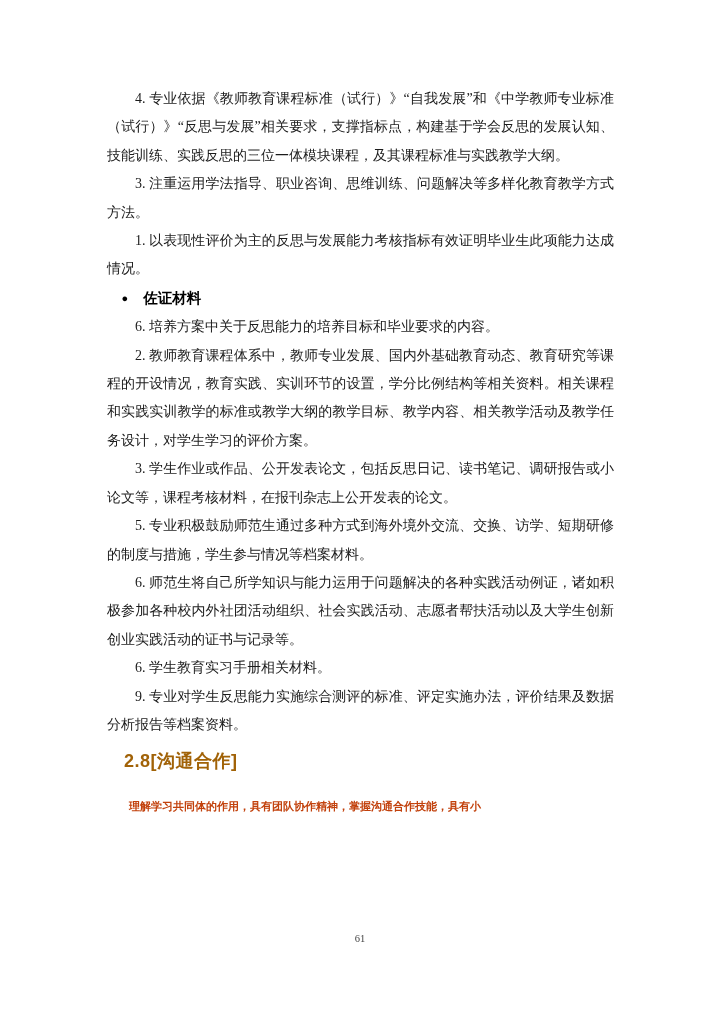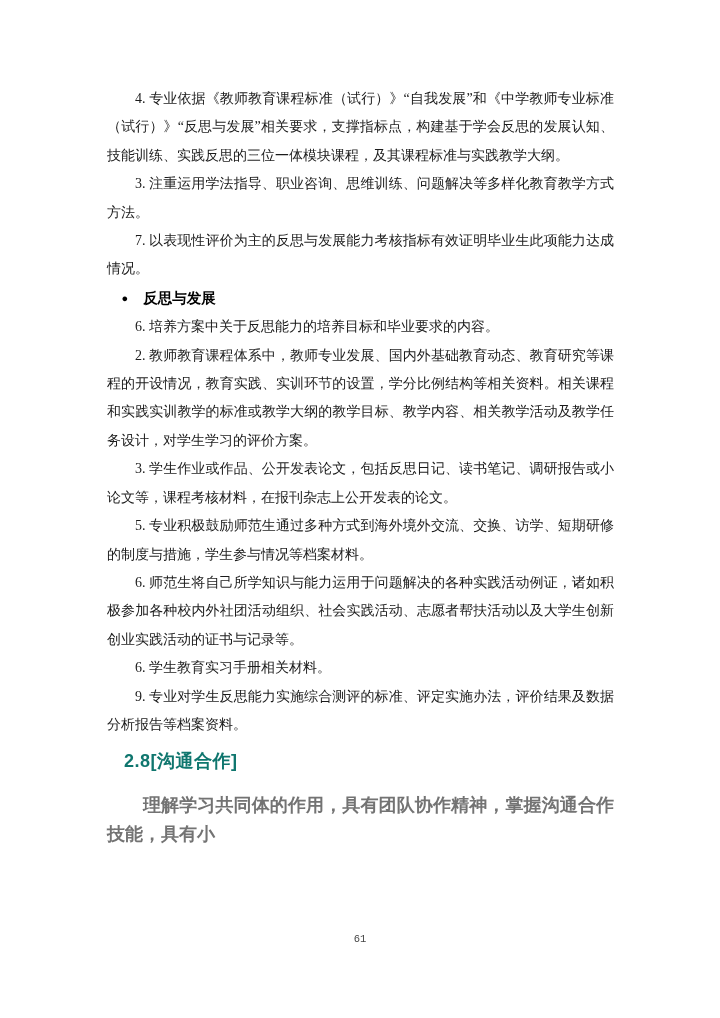--- a/index.html
+++ b/index.html
@@ -38,54 +38,54 @@
     position: relative;
     top: -1px;
   }
   .section-heading {
     margin: 6px 0 0;
     padding-left: 17px;
     font-family: "Liberation Sans", "DejaVu Sans", sans-serif;
     font-weight: 700;
     font-size: 18px;
     line-height: 32px;
-    color: #0f766e;
+    color: #a16207;
     letter-spacing: 0.5px;
     text-align: left;
   }
   .lead-bold {
     margin: 15px 0 0 !important;
     text-indent: 2em;
-    font-family: Liberation Mono, monospace;
+    font-family: Liberation Sans, sans-serif;
     font-weight: 700;
-    font-size: 18px;
-    color: #737373;
+    font-size: 11px;
+    color: #c2410c;
   }
   .page-number {
     position: absolute;
     top: 933px; left: 0;
     width: 100%;
     text-align: center;
-    font-family: Liberation Mono, monospace;
+    font-family: Liberation Serif, serif;
     font-size: 10.5px;
     color: #444444;
   }
 </style>
 </head>
 <body>
 
 <div class="page">
   <main class="content">
 
     <p class="body-para">4. 专业依据《教师教育课程标准（试行）》“自我发展”和《中学教师专业标准（试行）》“反思与发展”相关要求，支撑指标点，构建基于学会反思的发展认知、技能训练、实践反思的三位一体模块课程，及其课程标准与实践教学大纲。</p>
     <p class="body-para">3. 注重运用学法指导、职业咨询、思维训练、问题解决等多样化教育教学方式方法。</p>
-    <p class="body-para">7. 以表现性评价为主的反思与发展能力考核指标有效证明毕业生此项能力达成情况。</p>
+    <p class="body-para">1. 以表现性评价为主的反思与发展能力考核指标有效证明毕业生此项能力达成情况。</p>
 
     <p class="bullet-heading">
-      <span class="bullet">●</span><span>反思与发展</span>
+      <span class="bullet">●</span><span>佐证材料</span>
     </p>
 
     <p class="body-para">6. 培养方案中关于反思能力的培养目标和毕业要求的内容。</p>
     <p class="body-para">2. 教师教育课程体系中，教师专业发展、国内外基础教育动态、教育研究等课程的开设情况，教育实践、实训环节的设置，学分比例结构等相关资料。相关课程和实践实训教学的标准或教学大纲的教学目标、教学内容、相关教学活动及教学任务设计，对学生学习的评价方案。</p>
     <p class="body-para">3. 学生作业或作品、公开发表论文，包括反思日记、读书笔记、调研报告或小论文等，课程考核材料，在报刊杂志上公开发表的论文。</p>
     <p class="body-para">5. 专业积极鼓励师范生通过多种方式到海外境外交流、交换、访学、短期研修的制度与措施，学生参与情况等档案材料。</p>
     <p class="body-para">6. 师范生将自己所学知识与能力运用于问题解决的各种实践活动例证，诸如积极参加各种校内外社团活动组织、社会实践活动、志愿者帮扶活动以及大学生创新创业实践活动的证书与记录等。</p>
     <p class="body-para">6. 学生教育实习手册相关材料。</p>
     <p class="body-para">9. 专业对学生反思能力实施综合测评的标准、评定实施办法，评价结果及数据分析报告等档案资料。</p>
 

